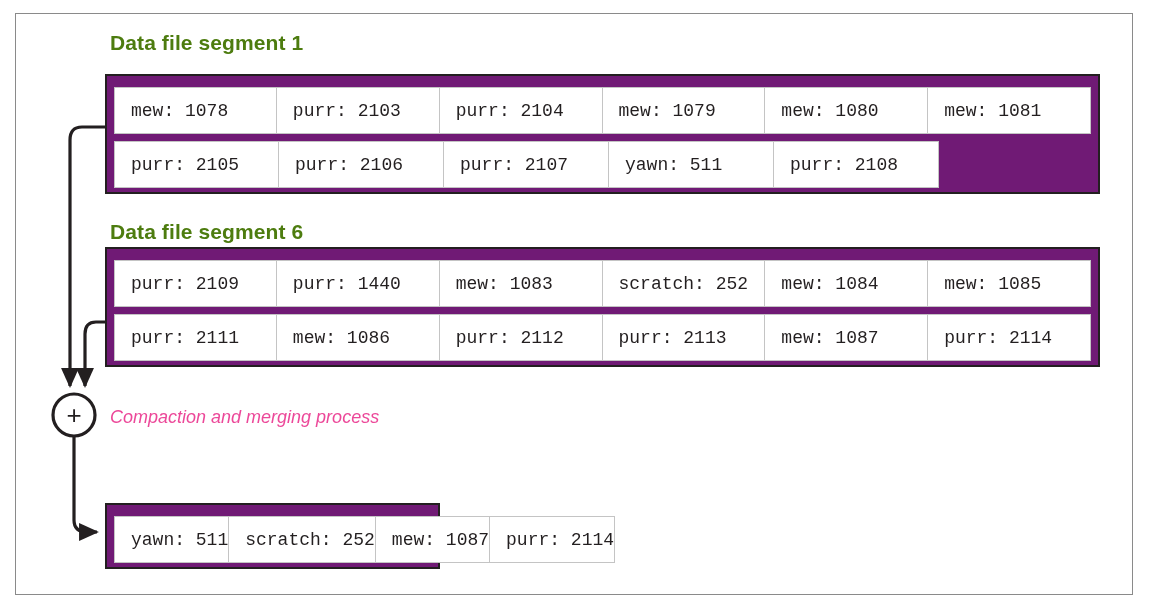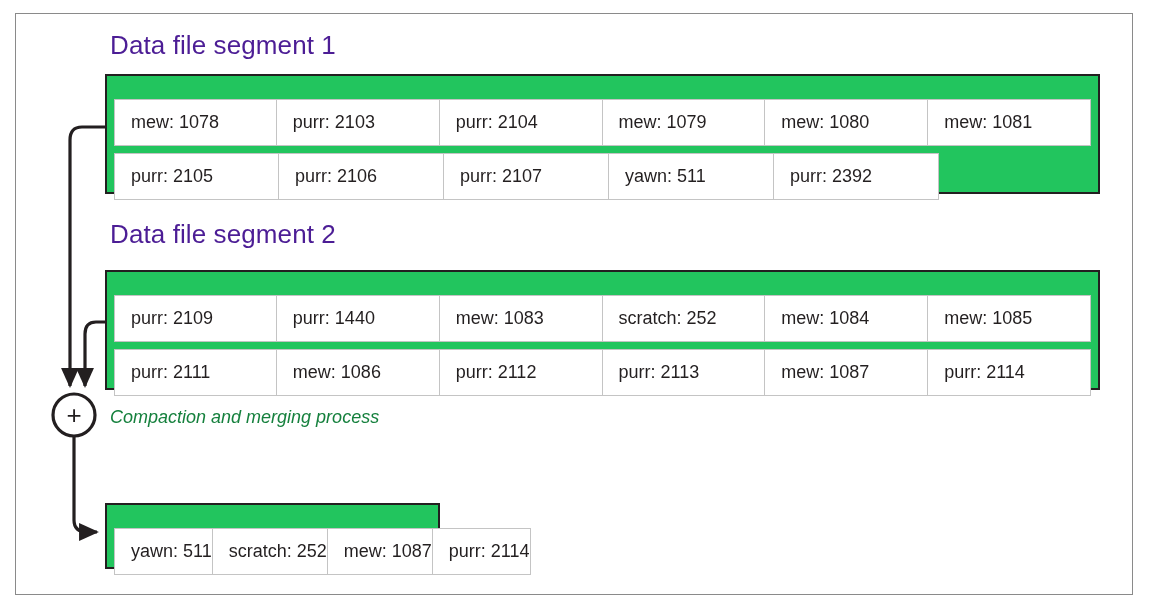--- a/index.html
+++ b/index.html
@@ -26,34 +26,35 @@
     top: 13px;
     width: 1118px;
     height: 582px;
     border: 1.5px solid #8a8a8a;
     box-sizing: border-box;
     background: #ffffff;
   }
   
   .seg-title {
     position: absolute;
-    font-size: 26px;
-    font-weight: 400;
-    color: #4c1d95;
+    font-size: 21px;
+    font-weight: 700;
+    color: #4d7c0f;
     letter-spacing: 0.1px;
     white-space: nowrap;
     line-height: 1;
   }
   
   .seg-box {
     position: absolute;
     border: 2.5px solid #231f20;
     box-sizing: border-box;
-    background: #22c55e;
-    padding: 23px 7px;
+    background: #701a75;
+    padding: 11px 7px;
+    font-family: Liberation Mono, monospace;
   }
   .seg-row {
     display: flex;
     height: 47px;
   }
   .seg-row + .seg-row {
     margin-top: 7px;
   }
   .cell {
     width: 165px;
@@ -68,21 +69,21 @@
     white-space: nowrap;
   }
   .cell + .cell {
     border-left: none;
   }
   
   .merge-caption {
     position: absolute;
     font-size: 18px;
     font-style: italic;
-    color: #15803d;
+    color: #ec4899;
     white-space: nowrap;
     line-height: 1;
   }
   
   .connectors {
     position: absolute;
     left: 0;
     top: 0;
     width: 1150px;
     height: 614px;
@@ -117,27 +118,27 @@
       <div class="cell">purr: 2104</div>
       <div class="cell">mew: 1079</div>
       <div class="cell">mew: 1080</div>
       <div class="cell">mew: 1081</div>
     </div>
     <div class="seg-row">
       <div class="cell">purr: 2105</div>
       <div class="cell">purr: 2106</div>
       <div class="cell">purr: 2107</div>
       <div class="cell">yawn: 511</div>
-      <div class="cell">purr: 2392</div>
+      <div class="cell">purr: 2108</div>
     </div>
   </div>
 
-  <div class="seg-title" style="left:110px; top:221px;">Data file segment 2</div>
+  <div class="seg-title" style="left:110px; top:221px;">Data file segment 6</div>
 
-  <div class="seg-box" style="left:105px; top:270px; width:995px; height:120px;">
+  <div class="seg-box" style="left:105px; top:247px; width:995px; height:120px;">
     <div class="seg-row">
       <div class="cell">purr: 2109</div>
       <div class="cell">purr: 1440</div>
       <div class="cell">mew: 1083</div>
       <div class="cell">scratch: 252</div>
       <div class="cell">mew: 1084</div>
       <div class="cell">mew: 1085</div>
     </div>
     <div class="seg-row">
       <div class="cell">purr: 2111</div>

